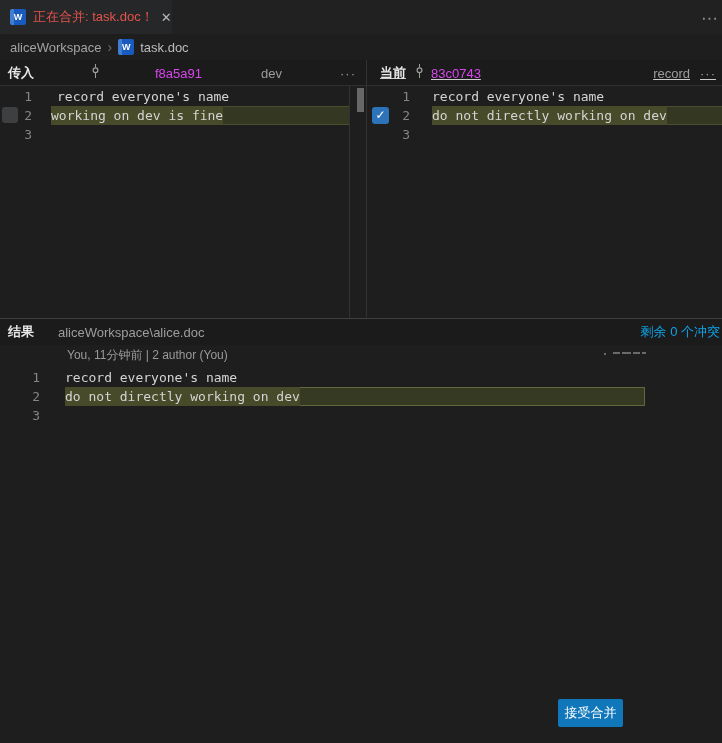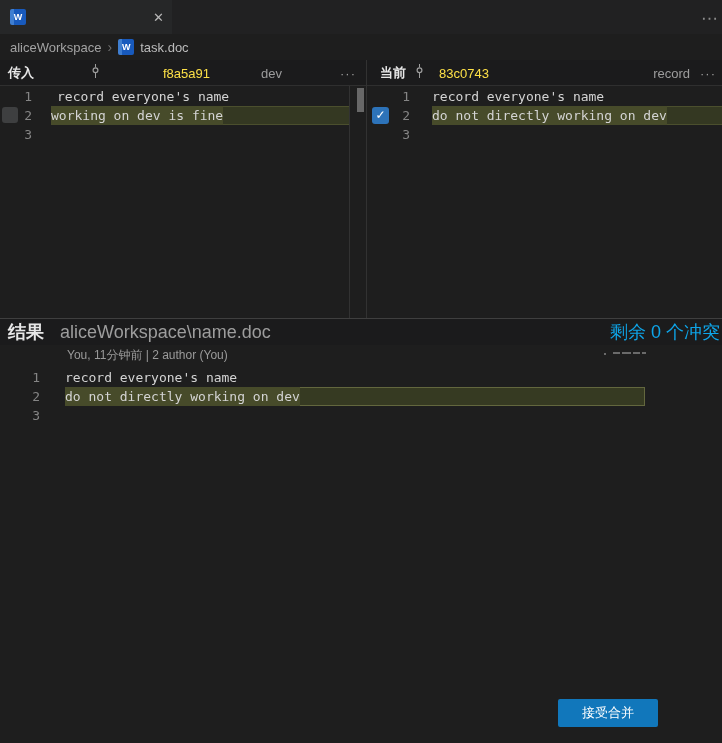--- a/index.html
+++ b/index.html
@@ -22,23 +22,23 @@
   .breadcrumb{position:absolute;left:0;top:34px;width:722px;height:26px;background:#1e1e1e;
       display:flex;align-items:center;padding-left:10px;box-sizing:border-box;gap:6px;font-size:13px;}
   .bc-ws{color:#a3a3a3;cursor:pointer;}
   .bc-sep{color:#6f6f6f;font-size:14px;}
   .bc-file{color:#bcbcbc;cursor:pointer;}
 
   
   .pane-header{position:absolute;top:60px;height:26px;background:#1b1b1c;display:flex;
       align-items:center;box-sizing:border-box;font-size:13px;}
   .ph-left{left:0;width:366px;padding:0 10px 0 8px;gap:48px;}
-  .ph-right{left:367px;width:355px;padding:0 6px 0 13px;}
+  .ph-right{left:367px;width:355px;padding:0 6px 0 13px;text-decoration:underline;}
   .ph-title{color:#e7e7e7;font-weight:bold;margin-right:8px;}
-  .ph-commit{color:#fde047;margin-left:14px;}
+  .ph-commit{color:#d946ef;margin-left:6px;}
   .ph-branch{margin-left:auto;color:#9d9d9d;}
   .ph-more{color:#9d9d9d;margin-left:10px;letter-spacing:1px;cursor:pointer;}
   .hline-header{position:absolute;left:0;top:85px;width:722px;height:1px;background:#2f2f2f;}
 
   .vline-a{position:absolute;left:349px;top:86px;width:1px;height:232px;background:#323232;}
   .vline-b{position:absolute;left:366px;top:60px;width:1px;height:258px;background:#323232;}
   .scroll-slider{position:absolute;left:357px;top:88px;width:7px;height:24px;background:#919191;opacity:.65;cursor:pointer;}
 
   
   .row{position:absolute;height:19px;line-height:19px;}
@@ -52,43 +52,44 @@
   .hl{background:#474b2a;}
 
   .cb-empty{position:absolute;left:2px;top:1px;width:16px;height:16px;background:#3e3f40;
        border-radius:3px;cursor:pointer;}
   .cb-checked{position:absolute;left:5px;top:1px;width:17px;height:17px;background:#2d73b9;
        border-radius:3px;color:#fff;font-size:12px;line-height:17px;text-align:center;cursor:pointer;}
 
   
   .divider{position:absolute;left:0;top:318px;width:722px;height:1px;background:#3f3f3f;}
   .result-header{position:absolute;left:0;top:319px;width:722px;height:26px;background:#1b1b1c;
-      display:flex;align-items:center;padding:0 2px 0 8px;box-sizing:border-box;font-size:18px;}
+      display:flex;align-items:center;padding:0 2px 0 8px;box-sizing:border-box;font-size:13px;gap:8px;}
   .rh-path{color:#9d9d9d;margin-left:8px;}
   .rh-conflicts{margin-left:auto;color:#0ea5e9;}
   .codelens{position:absolute;left:67px;top:347px;font-size:12px;color:#9a9a9a;cursor:pointer;}
 
   .minimap{position:absolute;left:604px;top:349px;width:60px;height:8px;}
   .minimap i{position:absolute;top:3px;height:2px;background:#6a6a6a;display:block;}
 
   
-  .accept-btn{position:absolute;left:558px;top:699px;width:100px;height:28px;background:#1177bb;
+  .accept-btn{position:absolute;left:558px;top:699px;width:65px;height:28px;background:#1177bb;
       border:none;border-radius:2px;color:#fff;font-size:13px;font-family:"Liberation Sans",sans-serif;
       display:flex;align-items:center;justify-content:center;cursor:pointer;}
 
   .git-icon{display:inline-block;}
 </style>
 </head>
 <body>
 
 <div class="app">
 
   <div class="tabbar">
     <div class="tab">
       <span class="word-icon">W</span>
+      <span class="tab-title">正在合并: task.doc！</span>
       <span class="tab-close">✕</span>
     </div>
     <span class="more-top">⋯</span>
   </div>
 
   <div class="breadcrumb">
     <span class="bc-ws">aliceWorkspace</span>
     <span class="bc-sep">›</span>
     <span class="word-icon">W</span>
     <span class="bc-file">task.doc</span>
@@ -153,21 +154,21 @@
     <span class="code hl" style="left:65px;">do not directly working on dev</span>
   </div>
   <div class="row" style="left:367px;top:125px;width:355px;">
     <span class="num" style="left:27px;width:16px;">3</span>
     <span class="code" style="left:65px;"></span>
   </div>
 
   <div class="divider"></div>
   <div class="result-header">
     <span class="ph-title">结果</span>
-    <span class="rh-path">aliceWorkspace\name.doc</span>
+    <span class="rh-path">aliceWorkspace\alice.doc</span>
     <span class="rh-conflicts">剩余 0 个冲突</span>
   </div>
   <div class="codelens">You, 11分钟前 | 2 author (You)</div>
 
   <div class="minimap">
     <i style="left:0;width:2px;top:4px;height:2px;"></i>
     <i style="left:9px;width:7px;"></i>
     <i style="left:18px;width:9px;"></i>
     <i style="left:29px;width:7px;"></i>
     <i style="left:38px;width:4px;"></i>

